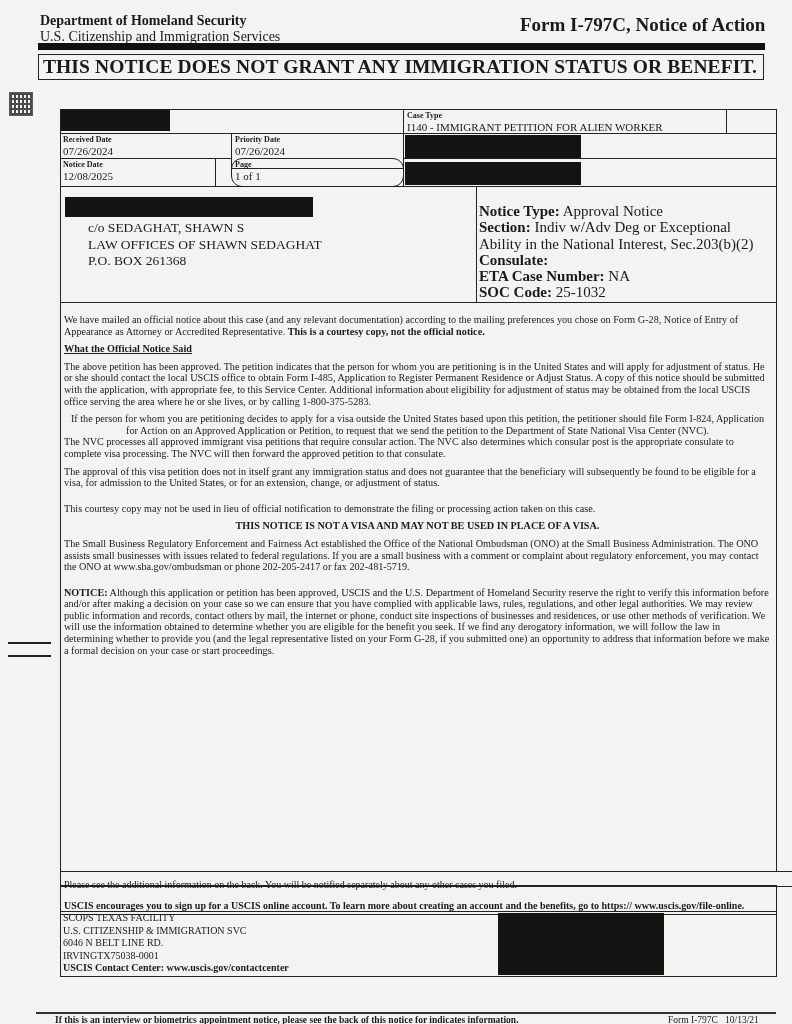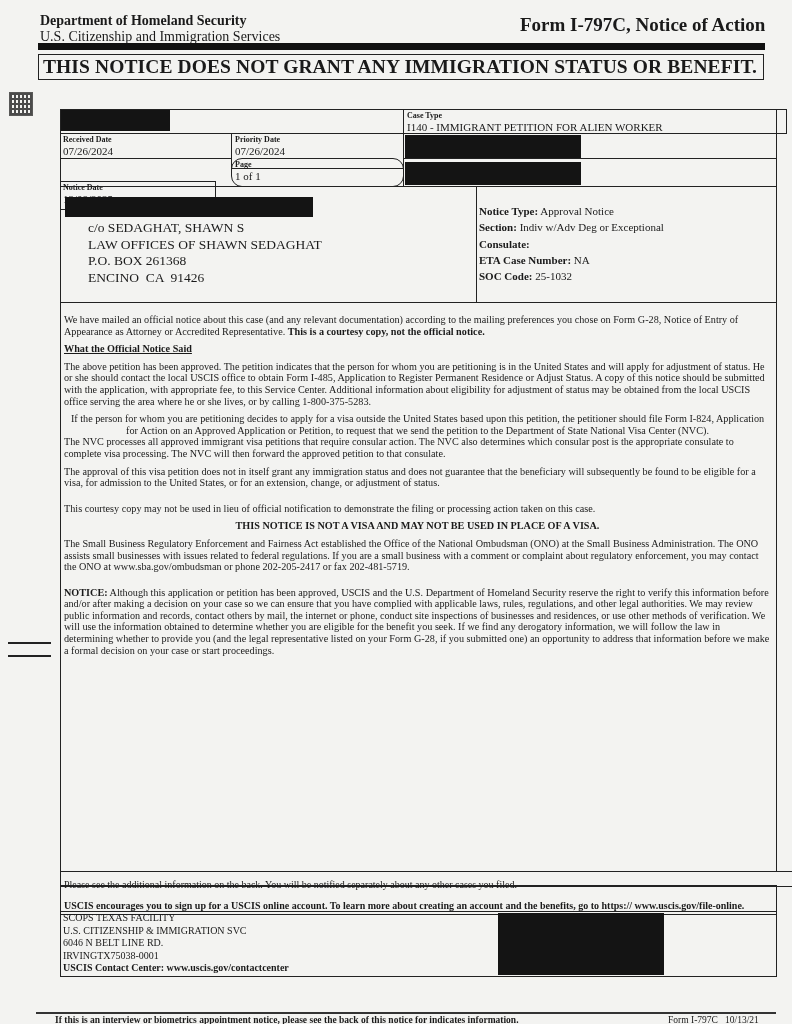--- a/index.html
+++ b/index.html
@@ -21,77 +21,77 @@
   .qr { left:9px; top:92px; width:22px; height:22px;
     background:
       repeating-linear-gradient(90deg,#222 0 2px,transparent 2px 4px),
       repeating-linear-gradient(0deg,#222 0 2px,transparent 2px 5px);
     opacity:0.8; border:1px solid #333; }
   .redact { background:#141414; }
   .box { border:1px solid #222; box-sizing:border-box; }
   .lbl { font-size:8px; font-weight:bold; line-height:9px; }
   .val { font-size:11px; line-height:12px; }
   .addr { font-size:13.5px; line-height:16.5px; }
-  .nt { font-size:11px; line-height:16.3px; }
+  .nt { font-size:15px; line-height:16.3px; }
   .body { left:64px; width:707px; font-size:10.2px; line-height:11.6px; }
   .body p { margin:0 0 6px 0; }
   .body .u { text-decoration:underline; font-weight:bold; }
   .center { text-align:center; font-weight:bold; }
   .footnote { font-size:10px; }
   .dash { left:8px; width:43px; height:2px; background:#222; }
 </style>
 </head>
 <body>
 
 <div class="abs agency1">Department of Homeland Security</div>
 <div class="abs agency2">U.S. Citizenship and Immigration Services</div>
 <div class="abs formtitle">Form I-797C, Notice of Action</div>
 <div class="abs topbar"></div>
 <div class="abs banner">THIS NOTICE DOES NOT GRANT ANY IMMIGRATION STATUS OR BENEFIT.</div>
 <div class="abs qr"></div>
 
 <div class="abs box" style="left:60px;top:109px;width:717px;height:78px;"></div>
 <div class="abs redact" style="left:61px;top:110px;width:109px;height:21px;"></div>
-<div class="abs box" style="left:403px;top:109px;width:384px;height:25px;">
+<div class="abs box" style="left:403px;top:109px;width:324px;height:25px;">
   <div class="lbl" style="padding:1px 3px;">Case Type</div>
   <div class="val" style="padding:0 3px;">I140 - IMMIGRANT PETITION FOR ALIEN WORKER</div>
 </div>
 <div class="abs box" style="left:60px;top:133px;width:172px;height:26px;">
   <div class="lbl" style="padding:1px 2px;">Received Date</div>
   <div class="val" style="padding:0 2px;">07/26/2024</div>
 </div>
 <div class="abs box" style="left:231px;top:133px;width:173px;height:36px;">
   <div class="lbl" style="padding:1px 3px;">Priority Date</div>
   <div class="val" style="padding:0 3px;">07/26/2024</div>
 </div>
 <div class="abs box" style="left:403px;top:133px;width:374px;height:26px;"></div>
 <div class="abs redact" style="left:405px;top:135px;width:176px;height:23px;"></div>
-<div class="abs box" style="left:60px;top:158px;width:156px;height:29px;margin-top:23px;">
+<div class="abs box" style="left:60px;top:158px;width:156px;height:29px;">
   <div class="lbl" style="padding:1px 2px;">Notice Date</div>
   <div class="val" style="padding:0 2px;">12/08/2025</div>
 </div>
 <div class="abs box" style="left:231px;top:158px;width:173px;height:29px;border-radius:11px;">
   <div class="lbl" style="padding:1px 3px;">Page</div>
   <div class="val" style="padding:0 3px;">1 of 1</div>
 </div>
 <div class="abs box" style="left:403px;top:158px;width:374px;height:29px;"></div>
 <div class="abs redact" style="left:405px;top:162px;width:176px;height:23px;"></div>
 
 <div class="abs box" style="left:60px;top:186px;width:717px;height:117px;"></div>
 <div class="abs box" style="left:476px;top:186px;width:301px;height:117px;border-top:none;"></div>
 <div class="abs redact" style="left:65px;top:197px;width:248px;height:20px;"></div>
 <div class="abs addr" style="left:88px;top:220px;">
   <div>c/o SEDAGHAT, SHAWN S</div>
   <div>LAW OFFICES OF SHAWN SEDAGHAT</div>
   <div>P.O. BOX 261368</div>
-  <div style="white-space:pre;">ENCINO  CA  91426</div>
 </div>
 <div class="abs nt" style="left:479px;top:203px;">
   <div><b>Notice Type:</b> <span>Approval Notice</span></div>
   <div><b>Section:</b> <span>Indiv w/Adv Deg or Exceptional</span></div>
+  <div>Ability in the National Interest, Sec.203(b)(2)</div>
   <div><b>Consulate:</b></div>
   <div><b>ETA Case Number:</b> <span>NA</span></div>
   <div><b>SOC Code:</b> <span>25-1032</span></div>
 </div>
 
 <div class="abs box" style="left:60px;top:302px;width:717px;height:570px;"></div>
 <div class="abs body" style="top:314px;">
   <p><span>We have mailed an official notice about this case (and any relevant documentation) according to the mailing preferences you chose on Form G-28, Notice of Entry of Appearance as Attorney or Accredited Representative.</span> <b>This is a courtesy copy, not the official notice.</b></p>
   <p class="u">What the Official Notice Said</p>
   <p>The above petition has been approved. The petition indicates that the person for whom you are petitioning is in the United States and will apply for adjustment of status. He or she should contact the local USCIS office to obtain Form I-485, Application to Register Permanent Residence or Adjust Status. A copy of this notice should be submitted with the application, with appropriate fee, to this Service Center. Additional information about eligibility for adjustment of status may be obtained from the local USCIS office serving the area where he or she lives, or by calling 1-800-375-5283.</p>

